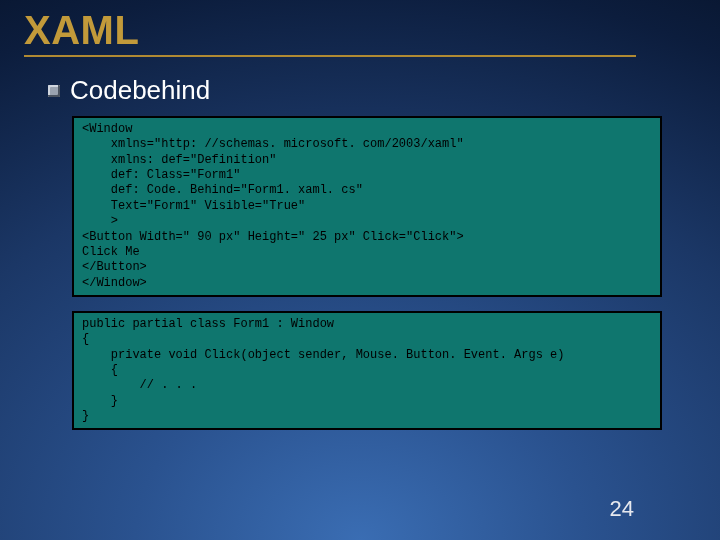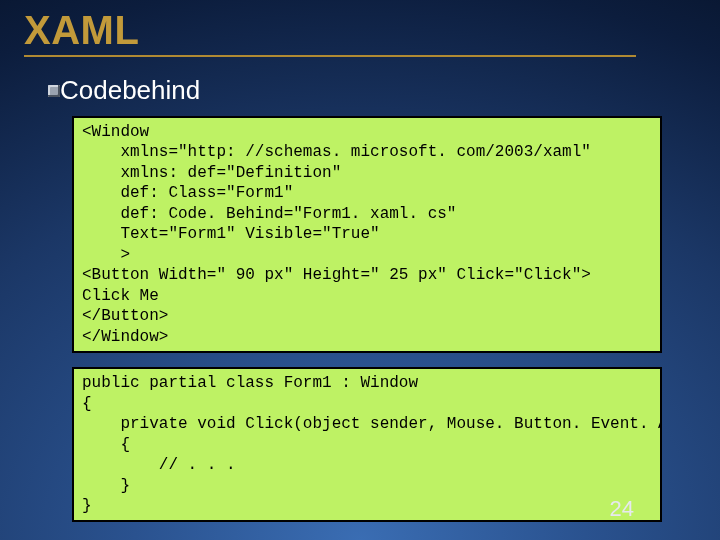--- a/index.html
+++ b/index.html
@@ -21,43 +21,44 @@
   }
   .title-rule {
     border: none;
     border-top: 2px solid #b08a33;
     margin: 0 0 18px 0;
     width: 100%;
   }
   .bullet-row {
     display: flex;
     align-items: center;
+    gap: 10px;
     margin-left: 24px;
     margin-bottom: 10px;
   }
   .bullet-glyph {
     width: 12px; height: 12px;
     background: #9aa3b0;
     box-shadow: inset -2px -2px 0 #4a5360, inset 2px 2px 0 #d0d6df;
     border-radius: 1px;
     flex: 0 0 auto;
   }
   .bullet-text {
     font-size: 26px;
     color: #ffffff;
     font-weight: 400;
   }
   .code-box {
-    background: #bef264;
+    background: #0f766e;
     border: 2px solid #000000;
     margin: 6px 0 14px 48px;
     width: 590px;
     padding: 4px 8px 4px 8px;
     font-family: "Courier New", Courier, monospace;
-    font-size: 16px;
+    font-size: 12px;
     line-height: 1.28;
     color: #000000;
     white-space: pre;
     overflow: hidden;
   }
   .page-num {
     position: absolute;
     right: 26px;
     bottom: 18px;
     color: #e6e8ee;

